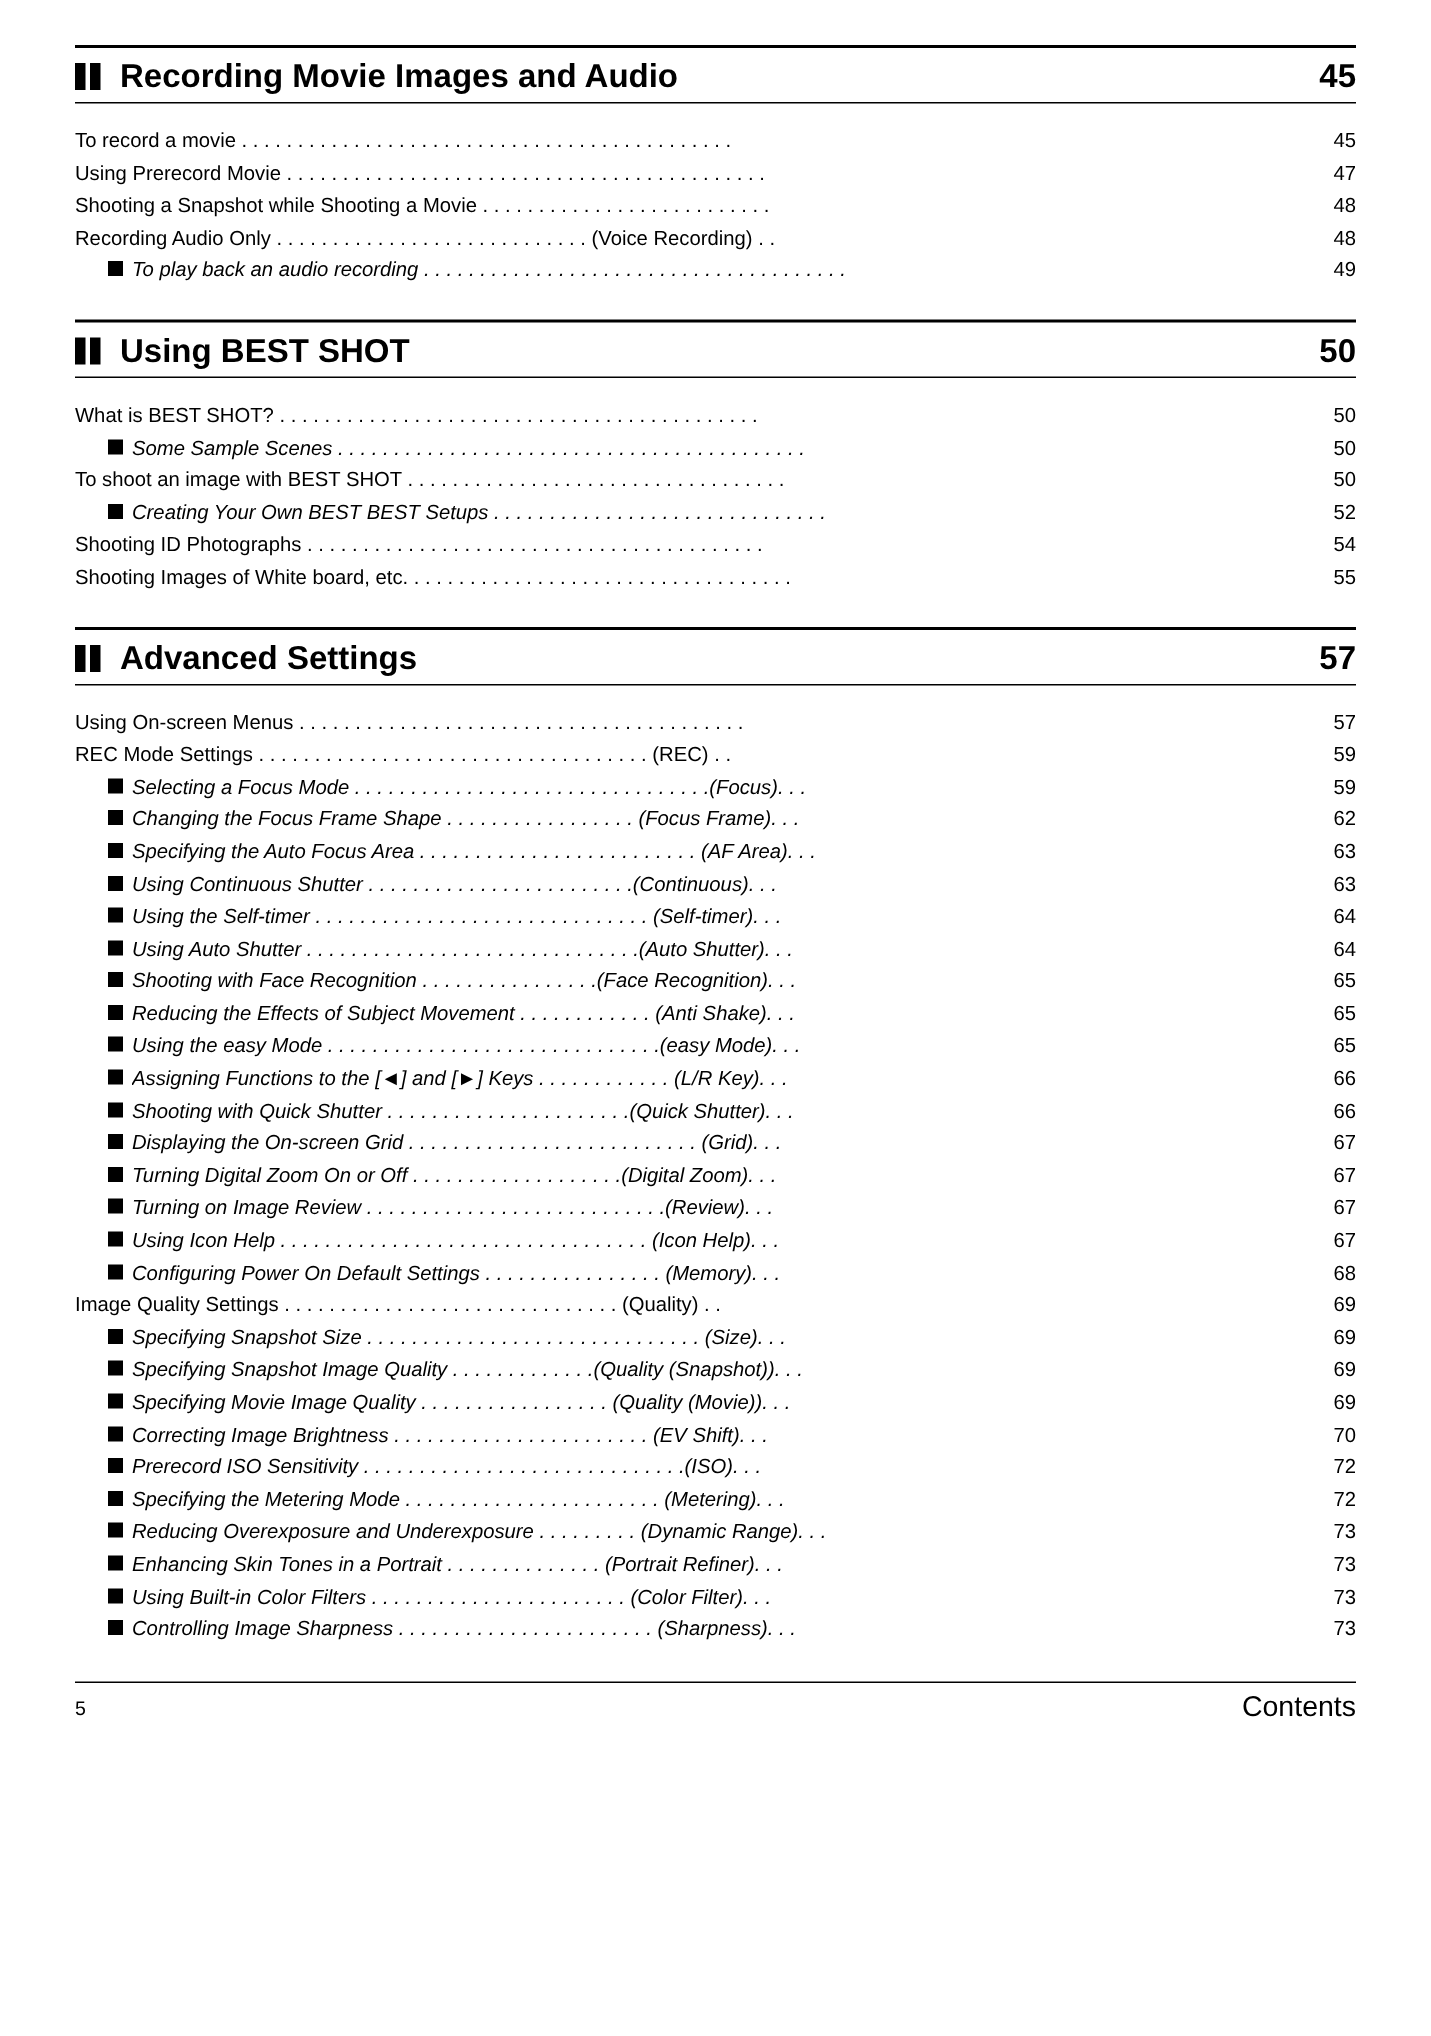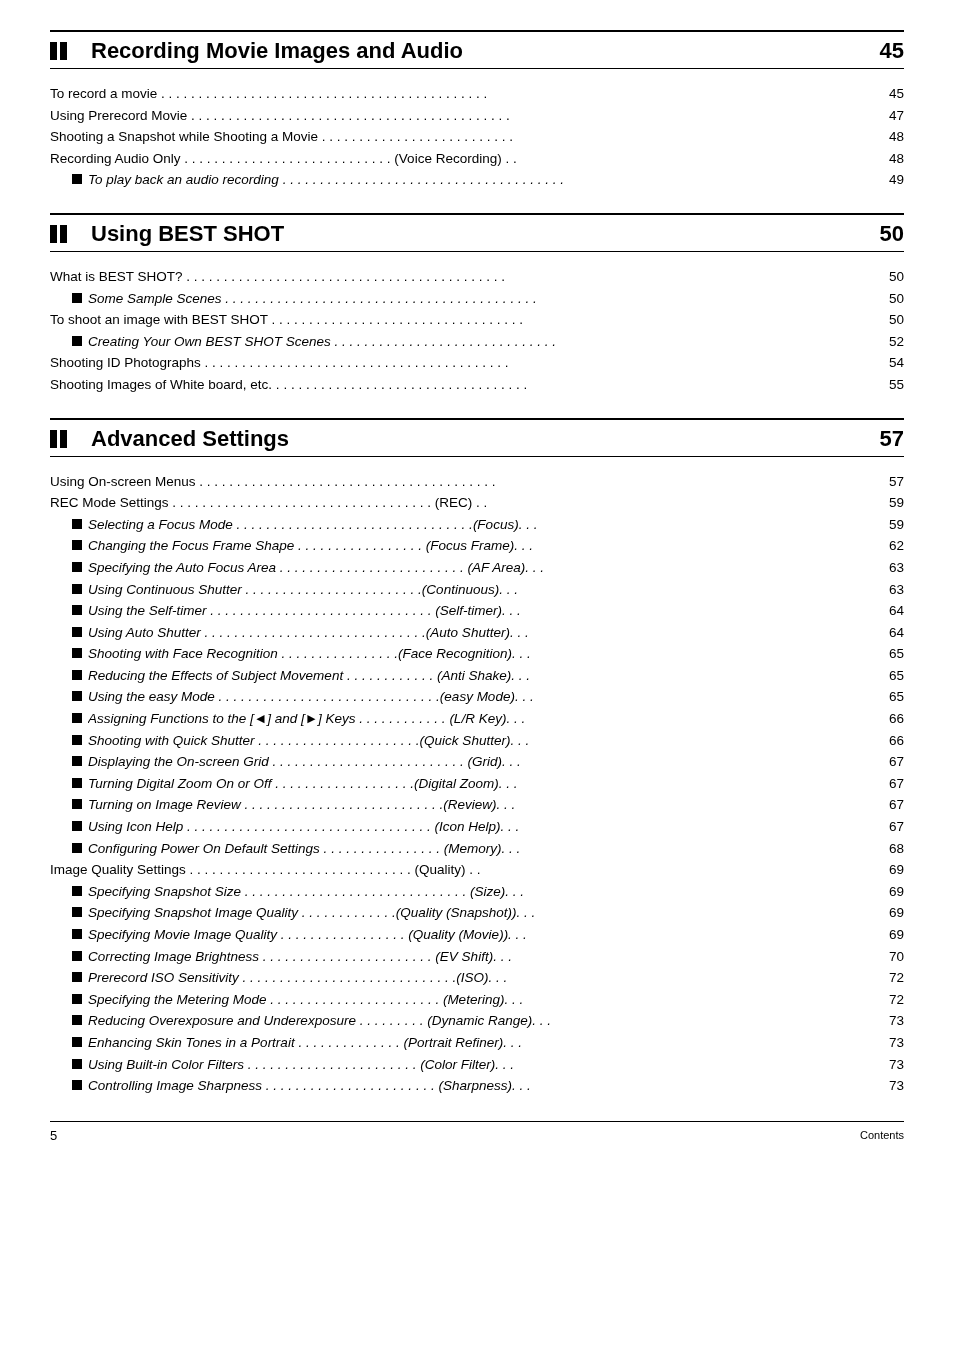--- a/index.html
+++ b/index.html
@@ -23,21 +23,21 @@
       justify-content: space-between;
       border-top: 2px solid #000;
       border-bottom: 1px solid #000;
       padding: 6px 0 4px 0;
       margin-bottom: 10px;
     }
 
     .section-title-group {
       display: flex;
       align-items: center;
-      gap: 24px;
+      gap: 13px;
     }
 
     .section-icon {
       display: flex;
       gap: 3px;
       align-items: center;
     }
 
     .section-icon span {
       display: inline-block;
@@ -108,21 +108,21 @@
       margin-top: 20px;
       padding-top: 6px;
       font-size: 13px;
     }
 
     .footer-page {
       font-size: 13px;
     }
 
     .footer-label {
-      font-size: 11px;
+      font-size: 19px;
     }
   </style>
 </head>
 <body>
 
 <div id="page-container">
     <div class="section">
       <div class="section-header">
         <div class="section-title-group">
           <div class="section-icon">
@@ -194,21 +194,21 @@
         </div>
         <div class="toc-entry">
           <div class="entry-left entry-indent0">
             <span class="entry-text">To shoot an image with BEST SHOT . . . . . . . . . . . . . . . . . . . . . . . . . . . . . . . . . .</span>
           </div>
           <span class="entry-pagenum">50</span>
         </div>
         <div class="toc-entry">
           <div class="entry-left entry-indent1">
             <span class="bullet-icon"></span>
-            <span class="entry-text">Creating Your Own BEST SHOT Scenes . . . . . . . . . . . . . . . . . . . . . . . . . . . . . .</span>
+            <span class="entry-text">Creating Your Own BEST BEST Setups . . . . . . . . . . . . . . . . . . . . . . . . . . . . . .</span>
           </div>
           <span class="entry-pagenum">52</span>
         </div>
         <div class="toc-entry">
           <div class="entry-left entry-indent0">
             <span class="entry-text">Shooting ID Photographs . . . . . . . . . . . . . . . . . . . . . . . . . . . . . . . . . . . . . . . . .</span>
           </div>
           <span class="entry-pagenum">54</span>
         </div>
         <div class="toc-entry">

